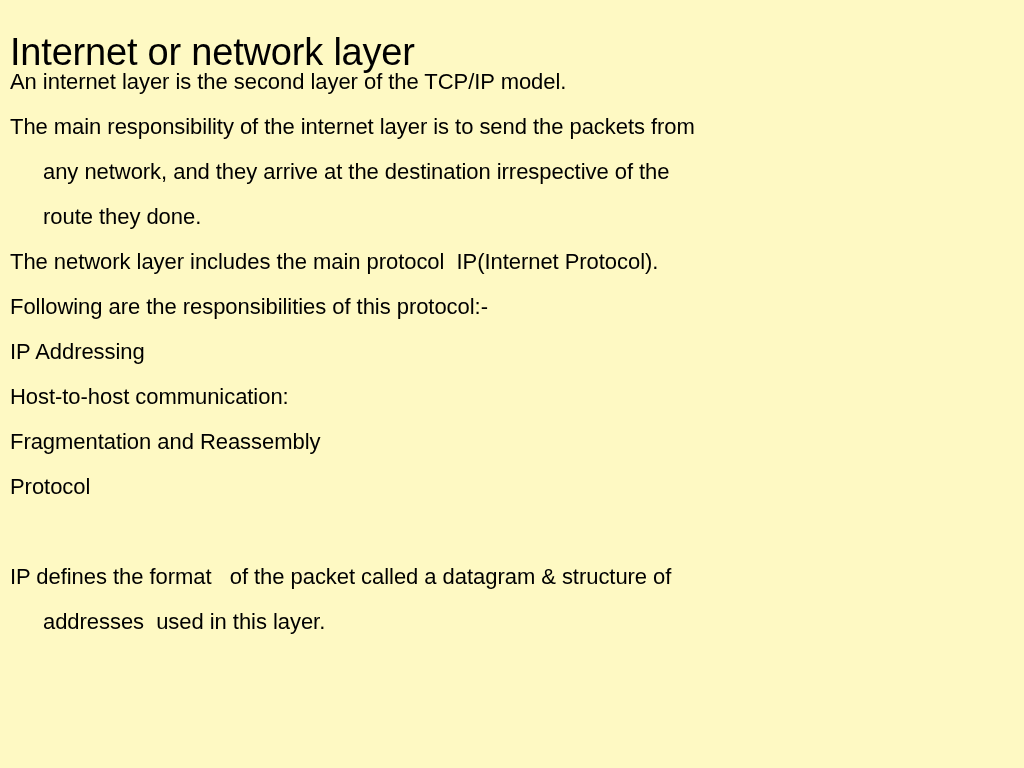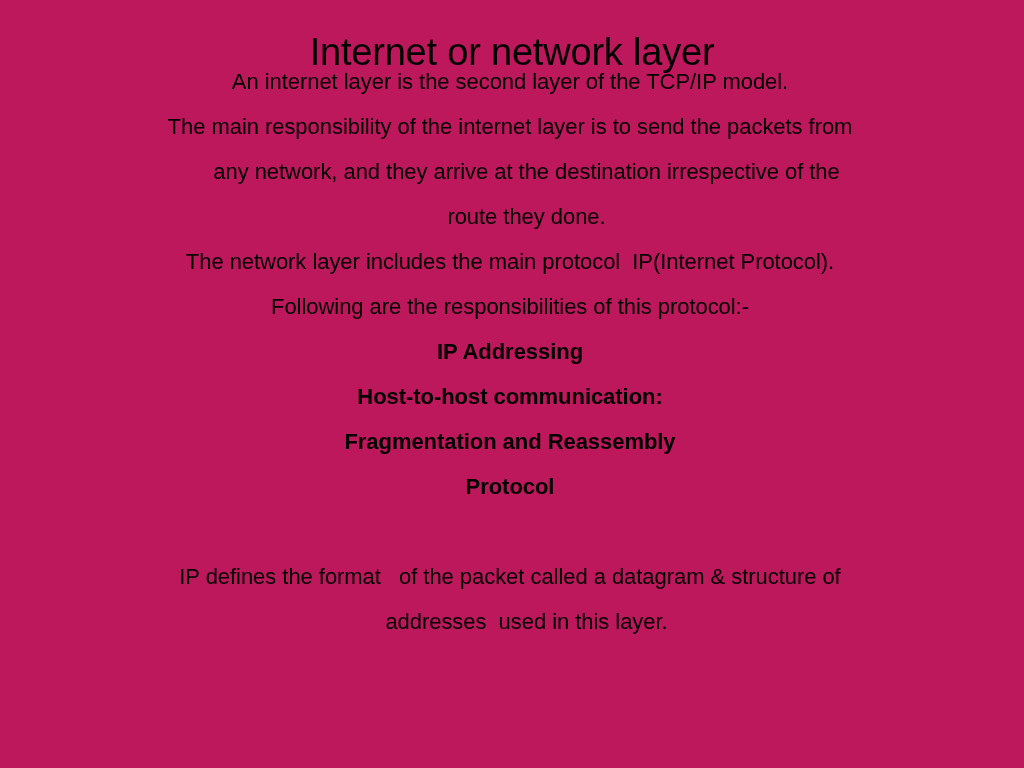--- a/index.html
+++ b/index.html
@@ -46,35 +46,35 @@
   .body-line {
     font-size: 22px;
     font-weight: 400;
     line-height: 45px;
     height: 45px;
     white-space: pre;
     letter-spacing: -0.05px;
   }
 
   .body-line.bold {
-    font-weight: 700;
+    font-weight: 400;
   }
 
   .body-line.indent {
     padding-left: 33px;
   }
 
   .body-line.blank {
     height: 45px;
   }
 </style>
 </head>
 <body style="color: rgb(0, 0, 0);">
 
-<div id="slide" style="background: #be185d; text-align: center;">
+<div id="slide" style="background: #fef9c3;">
 
   <h1 id="slide-title">Internet or network layer</h1>
 
   <div id="body-block">
       <div class="body-line">An internet layer is the second layer of the TCP/IP model.</div>
       <div class="body-line">The main responsibility of the internet layer is to send the packets from</div>
       <div class="body-line indent">any network, and they arrive at the destination irrespective of the</div>
       <div class="body-line indent">route they done.</div>
       <div class="body-line">The network layer includes the main protocol  IP(Internet Protocol).</div>
       <div class="body-line">Following are the responsibilities of this protocol:-</div>

